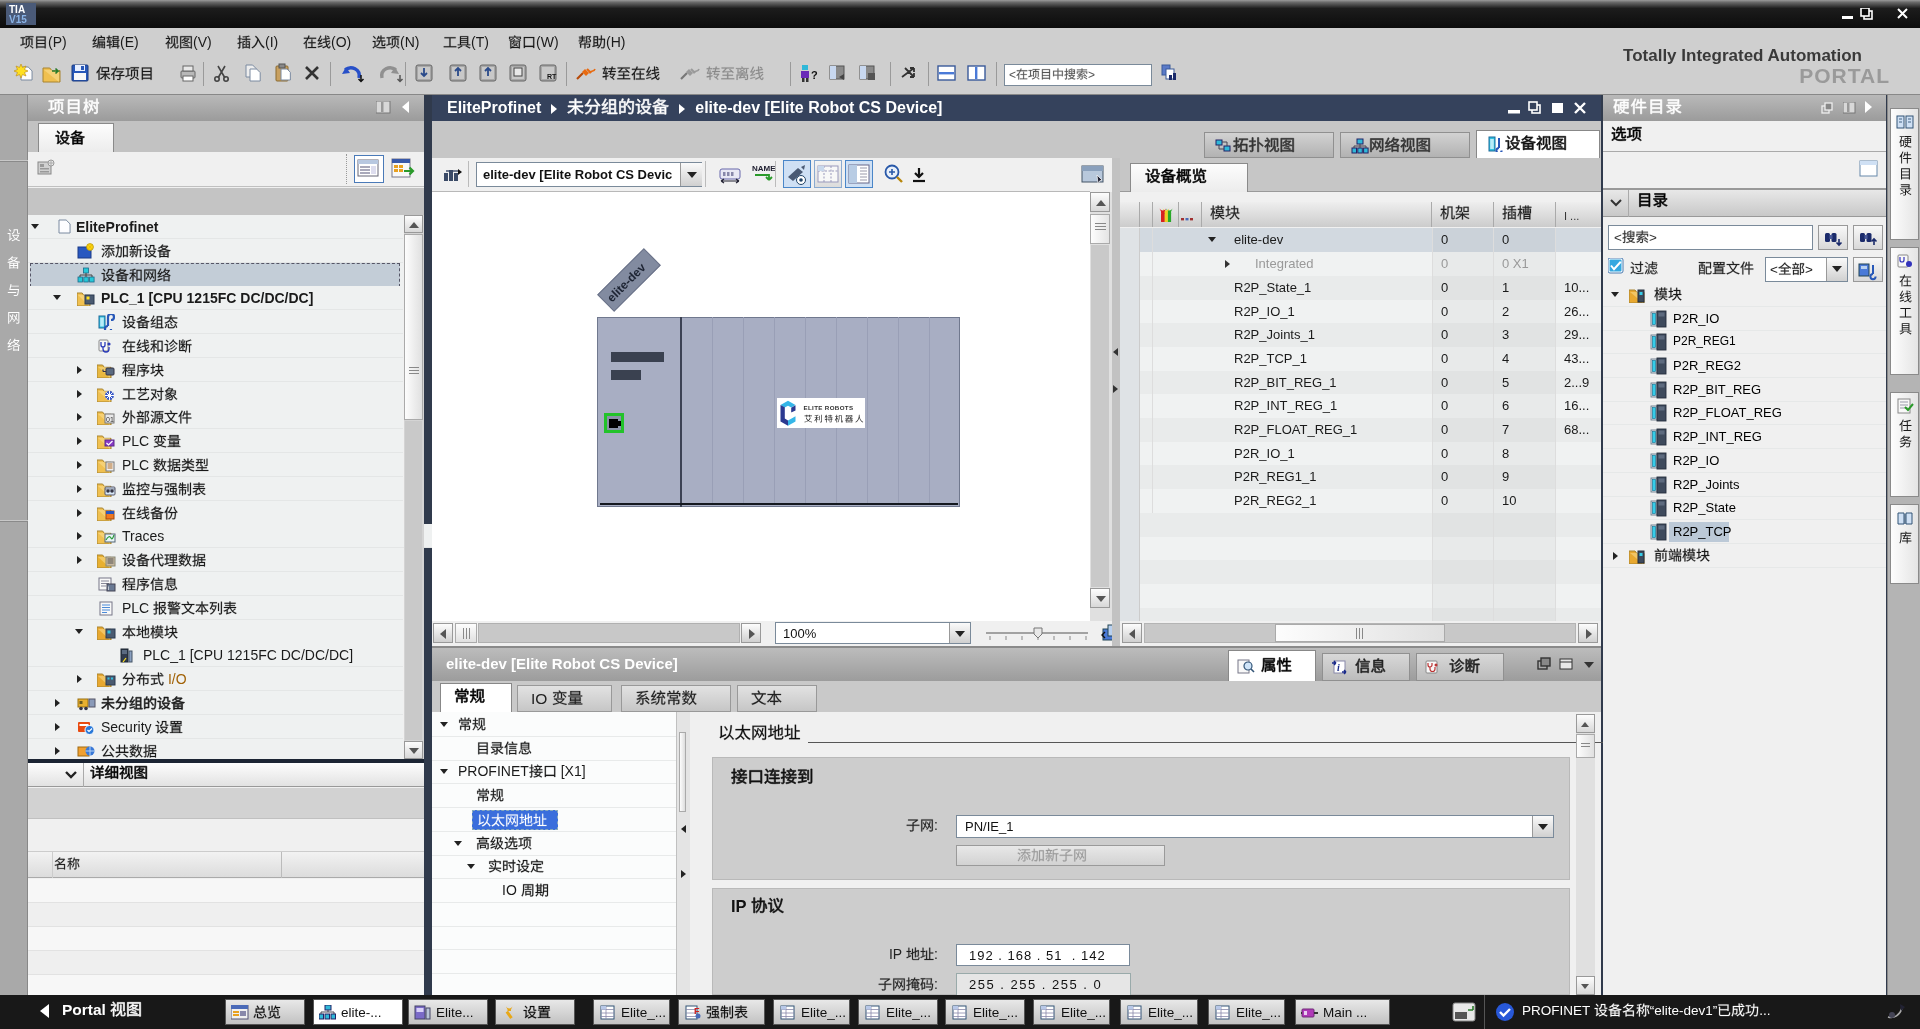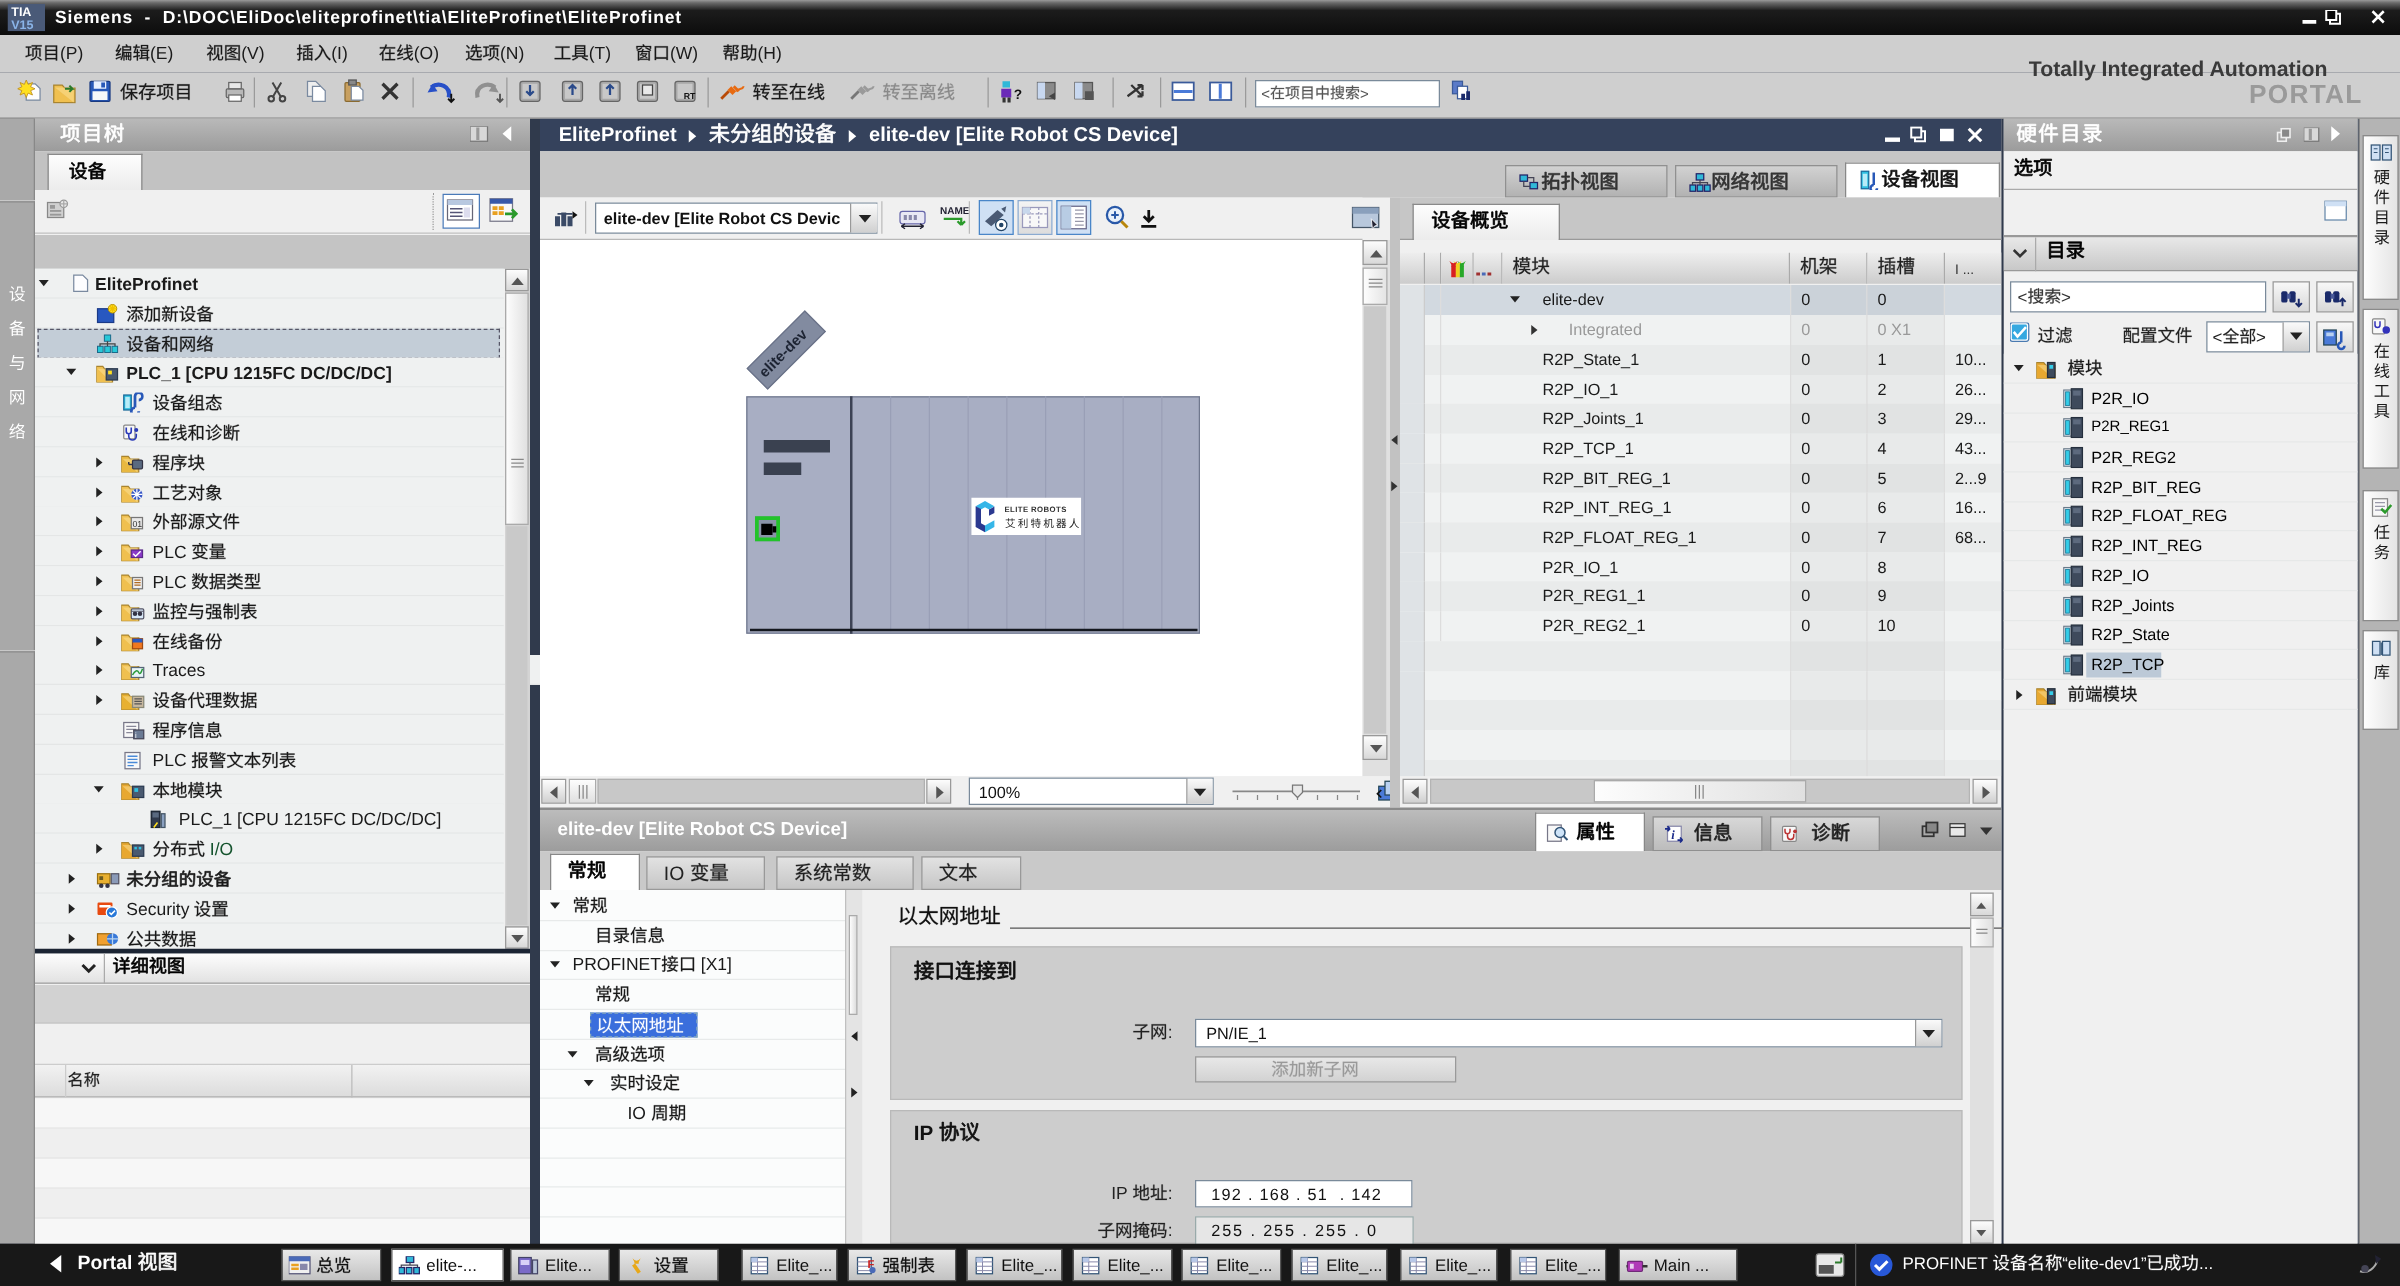--- a/index.html
+++ b/index.html
@@ -143,21 +143,20 @@
       <path id="z133" d="M544 839C544 782 546 725 549 670H128V389C128 259 119 86 36 -37C54 -46 86 -72 99 -87C191 45 206 247 206 388V395H389C385 223 380 159 367 144C359 135 350 133 335 133C318 133 275 133 229 138C241 119 249 89 250 68C299 65 345 65 371 67C398 70 415 77 431 96C452 123 457 208 462 433C462 443 463 465 463 465H206V597H554C566 435 590 287 628 172C562 96 485 34 396 -13C412 -28 439 -59 451 -75C528 -29 597 26 658 92C704 -11 764 -73 841 -73C918 -73 946 -23 959 148C939 155 911 172 894 189C888 56 876 4 847 4C796 4 751 61 714 159C788 255 847 369 890 500L815 519C783 418 740 327 686 247C660 344 641 463 630 597H951V670H626C623 725 622 781 622 839ZM671 790C735 757 812 706 850 670L897 722C858 756 779 805 716 836Z"></path>
       <path id="z134" d="M38 182 56 105C163 134 307 175 443 214L434 285L273 242V650H419V722H51V650H199V222C138 206 82 192 38 182ZM597 824C597 751 596 680 594 611H426V539H591C576 295 521 93 307 -22C326 -36 351 -62 361 -81C590 47 649 273 665 539H865C851 183 834 47 805 16C794 3 784 0 763 0C741 0 685 1 623 6C637 -14 645 -46 647 -68C704 -71 762 -72 794 -69C828 -66 850 -58 872 -30C910 16 924 160 940 574C940 584 940 611 940 611H669C671 680 672 751 672 824Z"></path>
     </defs>
   </svg>
 <div style="position:absolute;left:0;top:0;width:1920px;height:28px;background:linear-gradient(#9a9a9a 0%,#6a6a6a 8%,#1c1c1c 30%,#0c0c0c 100%)">
     <div style="position:absolute;left:6px;top:3px;width:30px;height:22px"><svg width="30" height="22" viewBox="0 0 30 22">
         <rect width="30" height="22" fill="#4a5a78"></rect>
         <text x="3" y="10" font-size="10" font-weight="bold" fill="#fff" font-family="Liberation Sans">TIA</text>
         <text x="3" y="20" font-size="10" font-weight="bold" fill="#8ab4e8" font-family="Liberation Sans">V15</text>
       </svg></div>
-    <div style="position:absolute;left:44px;top:5px;font-size:14px;font-weight:bold;color:#fff;letter-spacing:0.7px">Siemens&nbsp;&nbsp;-&nbsp;&nbsp;D:\DOC\EliDoc\eliteprofinet\tia\EliteProfinet\EliteProfinet</div>
     <div style="position:absolute;left:1840px;top:8px"><svg width="70" height="12" viewBox="0 0 70 12">
         <rect x="2" y="8" width="11" height="3" fill="#fff"></rect>
         <rect x="24" y="3" width="8" height="8" fill="none" stroke="#fff" stroke-width="1.6"></rect>
         <rect x="21" y="0" width="8" height="8" fill="#0a0a0a" stroke="#fff" stroke-width="1.6"></rect>
         <path d="M58 1 l9 9 M67 1 l-9 9" stroke="#fff" stroke-width="2"></path>
       </svg></div>
   </div>
 <div style="position:absolute;left:0;top:28px;width:1920px;height:30px;background:#cfcfcf">
     <div style="position:absolute;left:20px;top:6px;font-size:14px"><span style="color:#1a1a1a;white-space:nowrap"><svg style="width:28.0px;height:14px;vertical-align:-1.68px" viewBox="0 0 2000 1000">
           <g transform="translate(0,880) scale(1,-1)" style="fill:#1a1a1a;stroke:#1a1a1a;stroke-width:14;">
@@ -751,21 +750,21 @@
       </div>
       <div style="position:absolute;left:0;top:479px;width:375px;height:24px;border-bottom:1px solid #e4e6e6;background:#eff1f1">
         <div style="position:absolute;left:49px;top:8px;width:0;height:0;border-left:5px solid #222;border-top:4px solid transparent;border-bottom:4px solid transparent"></div>
         <div style="position:absolute;left:69px;top:4px"><svg width="20" height="16" viewBox="0 0 20 16" style="">
             <path d="M0 3h5.6000000000000005l1.68 2.34h6.72v10.66h-14z" fill="#e8a830" stroke="#a88430" stroke-width="1"></path>
             <path d="M1 5h12v11" fill="#fbe29a" opacity="0.5"></path>
             <rect x="9" y="5" width="9" height="9" fill="#4a5a70" stroke="#2a3a50"></rect>
             <rect x="10.5" y="6.5" width="2" height="2" fill="#30c0e0"></rect>
             <rect x="14" y="6.5" width="2" height="2" fill="#30c0e0"></rect>
           </svg></div>
-        <div style="position:absolute;left:94px;top:4px;font-size:14px"><span style="color:#14532d;white-space:nowrap"><svg style="width:42.0px;height:14px;vertical-align:-1.68px" viewBox="0 0 3000 1000">
+        <div style="position:absolute;left:94px;top:4px;font-size:14px"><span style="color:#a16207;white-space:nowrap"><svg style="width:42.0px;height:14px;vertical-align:-1.68px" viewBox="0 0 3000 1000">
               <g transform="translate(0,880) scale(1,-1)" style="fill:#1a1a1a;stroke:#1a1a1a;stroke-width:14;">
                 <use href="#z72" x="0"></use>
                 <use href="#z73" x="1000"></use>
                 <use href="#z74" x="2000"></use>
               </g>
             </svg>&nbsp;I/O</span></div>
       </div>
       <div style="position:absolute;left:0;top:503px;width:375px;height:24px;border-bottom:1px solid #e4e6e6;background:#eff1f1">
         <div style="position:absolute;left:27px;top:8px;width:0;height:0;border-left:5px solid #222;border-top:4px solid transparent;border-bottom:4px solid transparent"></div>
         <div style="position:absolute;left:49px;top:4px"><svg width="20" height="16" viewBox="0 0 20 16" style="">

